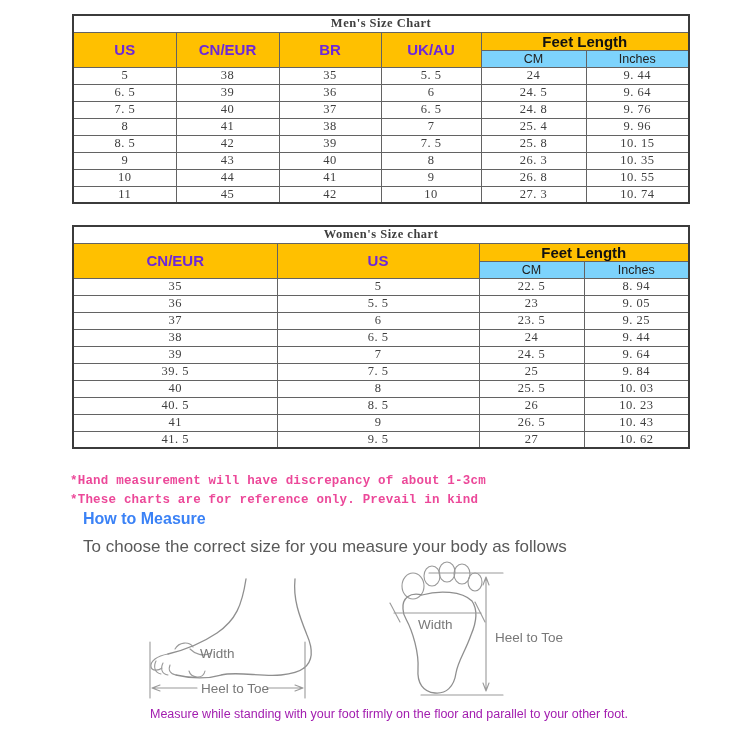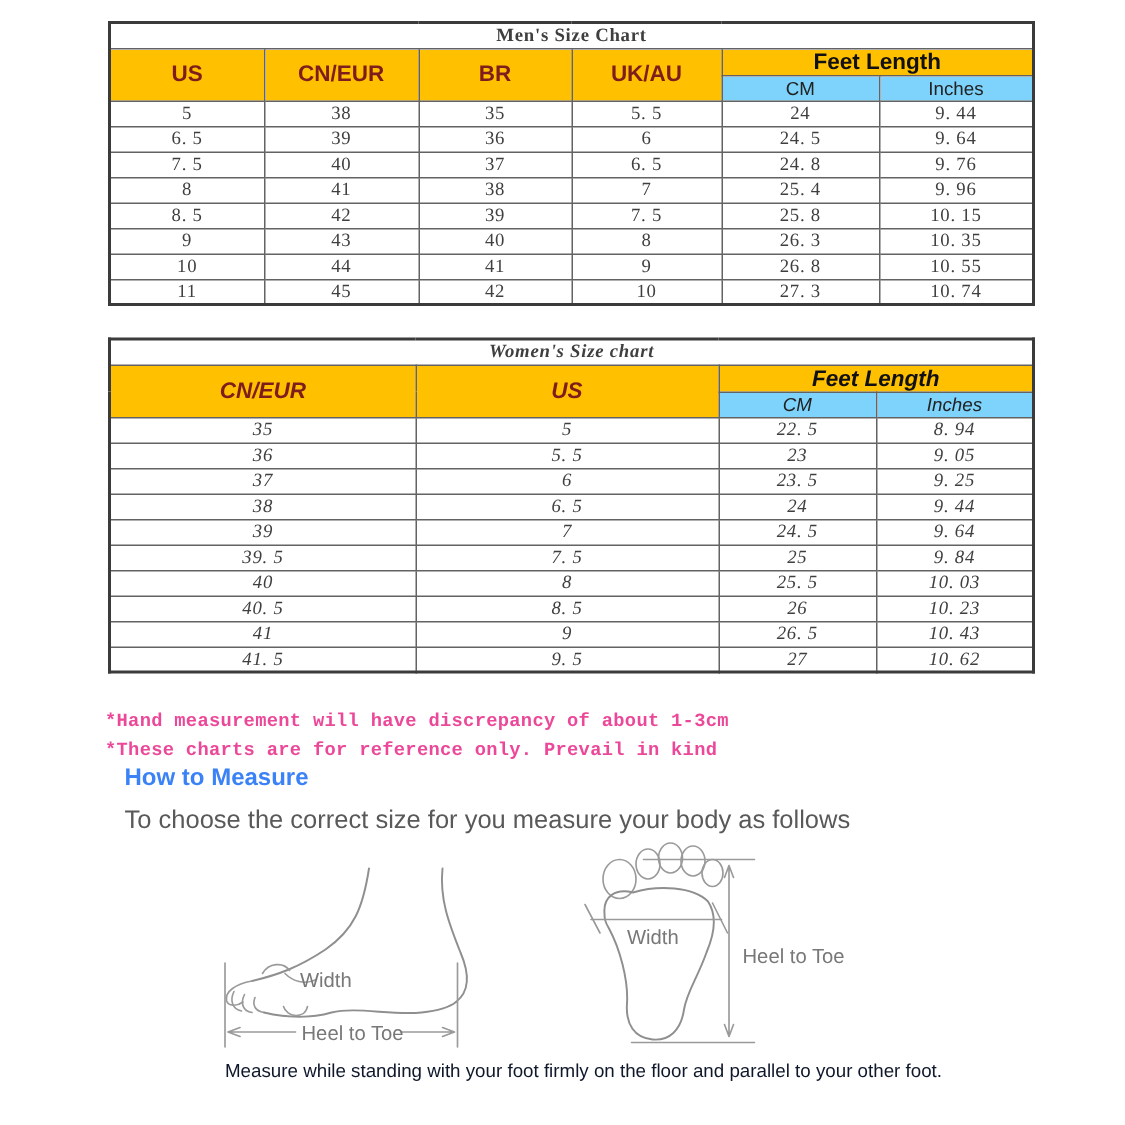--- a/index.html
+++ b/index.html
@@ -9,32 +9,32 @@
     font-family:"Liberation Sans", sans-serif; overflow:hidden;
   }
 
   
   table.size-table {
     position:absolute; left:72px; width:616px;
     border-collapse:collapse; table-layout:fixed;
     border:2px solid #3b3b3b;
   }
   #mens-table   { top:14px; }
-  #womens-table { top:225px;font-style:italic; }
+  #womens-table { top:225px; }
 
   table.size-table td, table.size-table th {
     border:1px solid #636363; text-align:center; vertical-align:middle;
     overflow:hidden; white-space:nowrap;
   }
   td.title-cell {
     height:27px; background:#ffffff; color:#000;
     font-weight:bold; font-size:16.5px; letter-spacing:0.2px;
   }
   th.col-head {
-    background:#FFC000; color:#7f1d1d; font-weight:bold; font-size:15px; height:18px;
+    background:#FFC000; color:#6d28d9; font-weight:bold; font-size:15px; height:18px;
   }
   th.feet-head { background:#FFC000; color:#111; font-weight:bold; font-size:15px; height:18px; }
   th.sub-head {
     background:#7dd3fc; color:#222; font-weight:normal; font-size:12.5px; height:17px;
   }
   td.data-cell, .size-table tbody td {
     height:17px; background:#ffffff; color:#3f3f3f;
     font-family:"Liberation Serif", serif; font-size:12.5px; letter-spacing:0.5px;
   }
 
@@ -57,21 +57,21 @@
   .diagram { position:absolute; }
   #side-diagram { left:141px; top:557px; }
   #sole-diagram { left:383px; top:555px; }
   .diagram svg { display:block; }
   .sketch { stroke:#8f8f8f; stroke-width:1.3; fill:none; stroke-linecap:round; }
   .sketch-thin { stroke:#9a9a9a; stroke-width:1.1; fill:none; stroke-linecap:round; }
   .diag-label { fill:#787878; font-family:"Liberation Sans", sans-serif; font-size:13.5px; }
 
   .footer-note {
     position:absolute; left:150px; top:707px;
-    font-size:12.5px; color:#0f172a;
+    font-size:12.5px; color:#a21caf;
   }
 </style>
 </head>
 <body>
 
 <div class="page">
 
   <table class="size-table" id="mens-table">
     <colgroup>
       <col style="width:103px">

